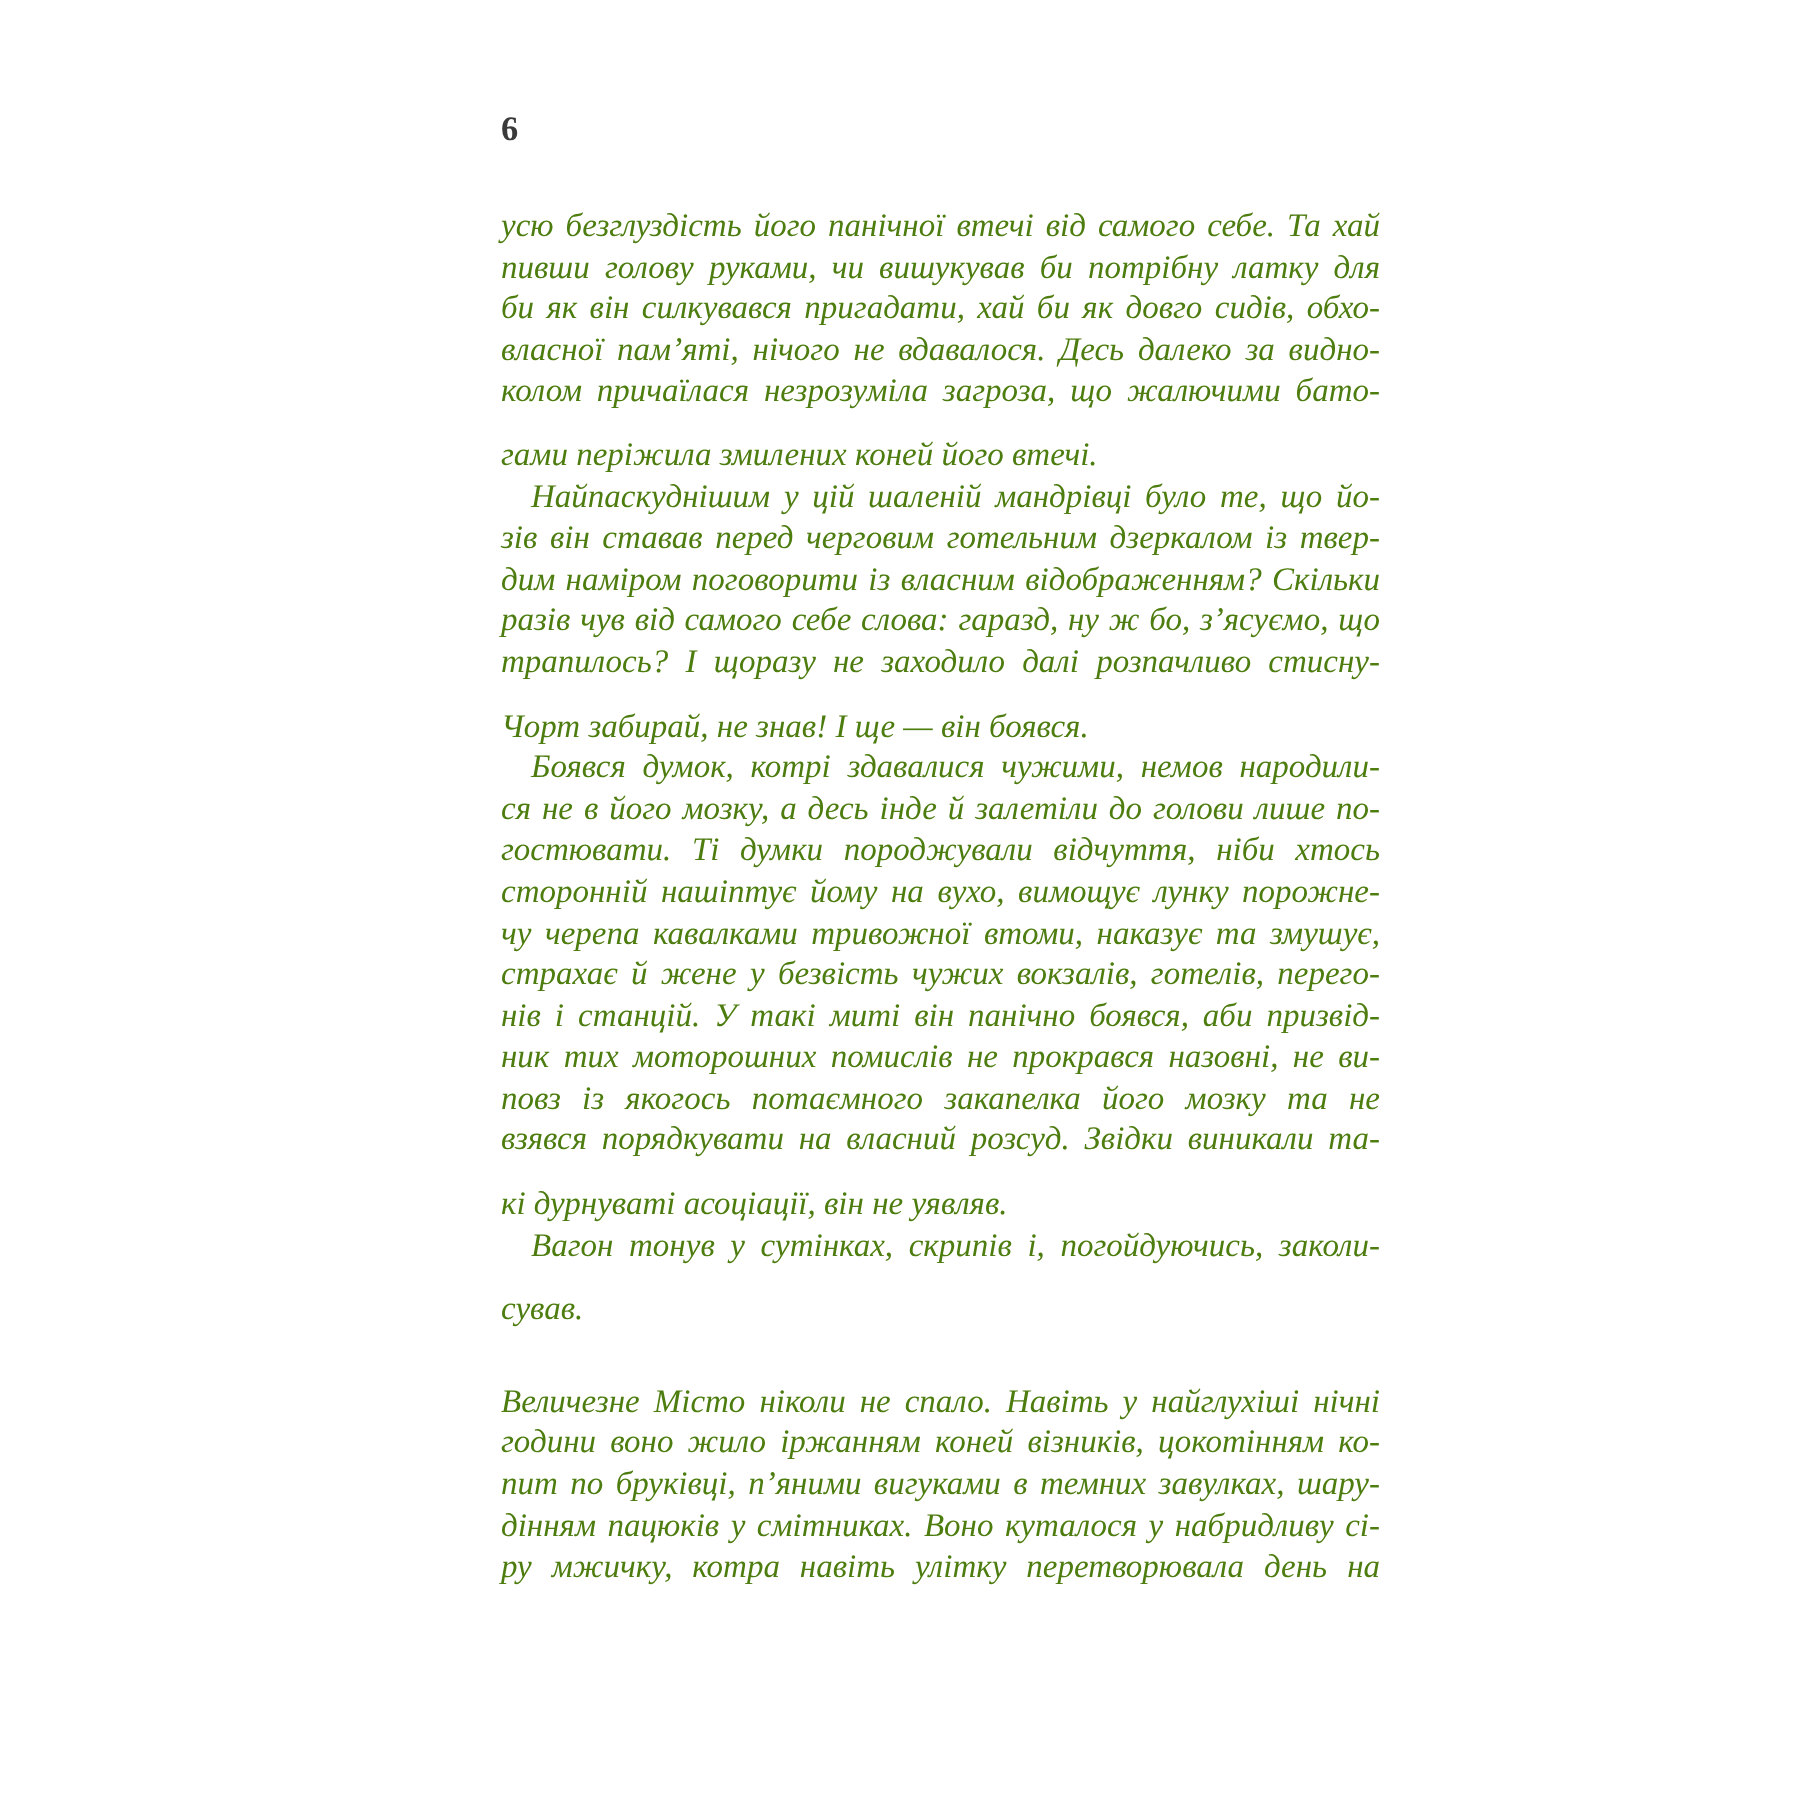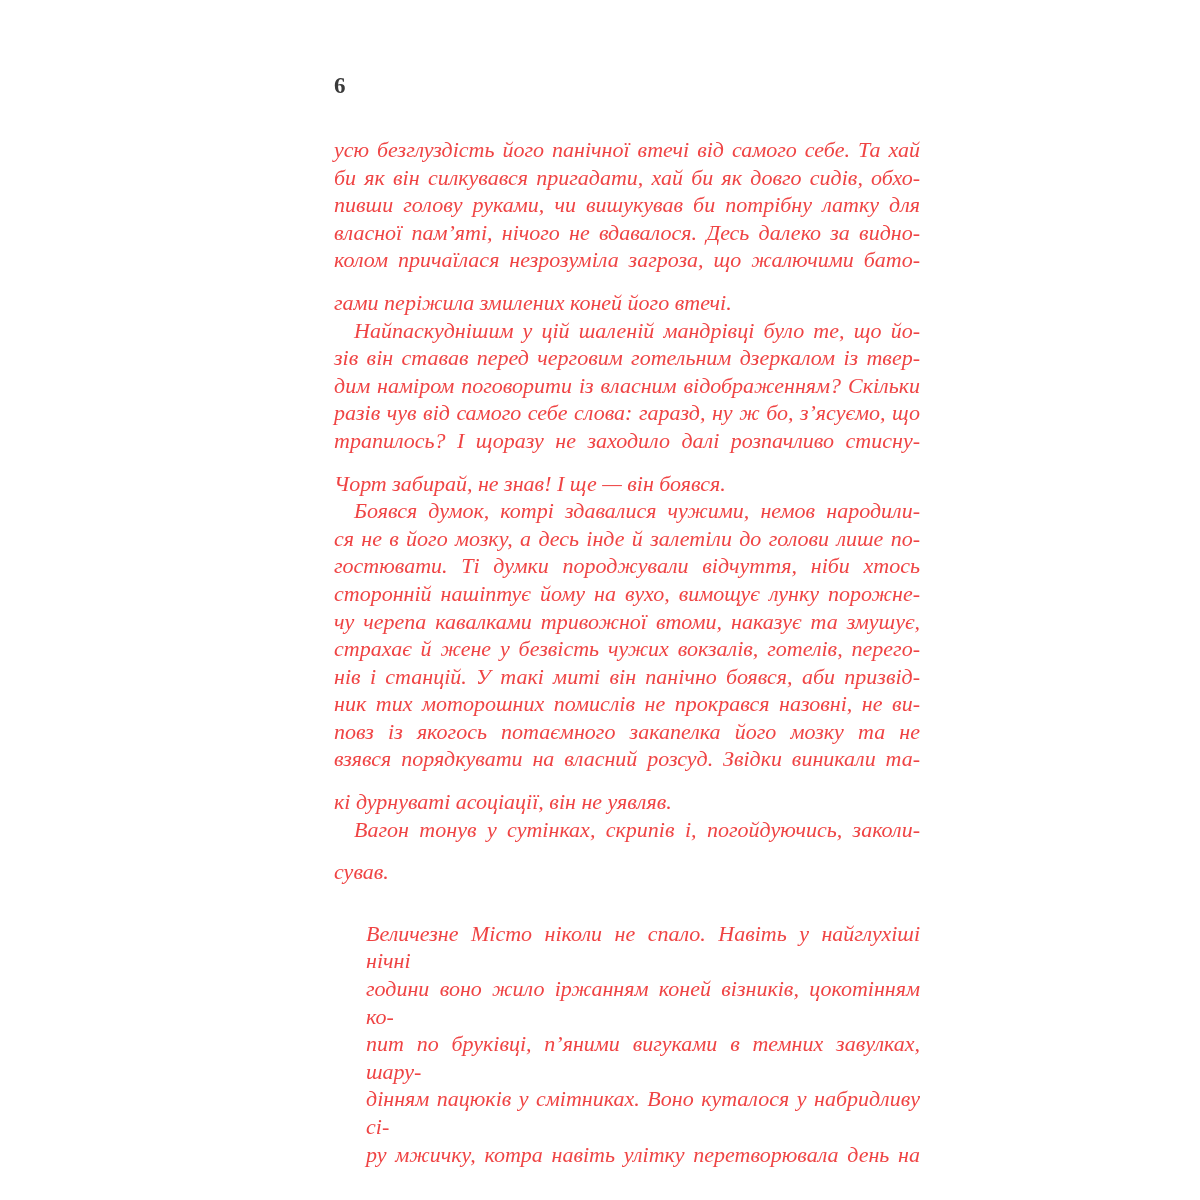--- a/index.html
+++ b/index.html
@@ -28,24 +28,24 @@
   #text-block {
     position: absolute;
     left: 334px;
     top: 136px;
     width: 586px;
     font-family: "Liberation Serif", "DejaVu Serif", serif;
     font-style: italic;
     font-weight: 400;
     font-size: 22px;
     line-height: 27.6px;
-    color: #ef4444;
+    color: #4d7c0f;
   }
   .paragraph { margin: 0; }
-  .paragraph.section-break { margin-top: 34px; margin-left: 32px; }
+  .paragraph.section-break { margin-top: 34px; }
   .line {
     text-align: justify;
     text-align-last: justify;
     -moz-text-align-last: justify;
     white-space: normal;
   }
   .line.last-left {
     text-align-last: left;
     margin-top: 15px;
     -moz-text-align-last: left;
@@ -53,22 +53,22 @@
   .line.indent { text-indent: 20px; }
 </style>
 </head>
 <body>
 
 <div id="page">
   <div id="page-number">6</div>
   <div id="text-block">
       <div class="paragraph">
         <div class="line">усю безглуздість його панічної втечі від самого себе. Та хай</div>
+        <div class="line">пивши голову руками, чи вишукував би потрібну латку для</div>
         <div class="line">би як він силкувався пригадати, хай би як довго сидів, обхо-</div>
-        <div class="line">пивши голову руками, чи вишукував би потрібну латку для</div>
         <div class="line">власної пам’яті, нічого не вдавалося. Десь далеко за видно-</div>
         <div class="line">колом причаїлася незрозуміла загроза, що жалючими бато-</div>
         <div class="line last-left">гами періжила змилених коней його втечі.</div>
       </div>
       <div class="paragraph">
         <div class="line indent">Найпаскуднішим у цій шаленій мандрівці було те, що йо-</div>
         <div class="line">зів він ставав перед черговим готельним дзеркалом із твер-</div>
         <div class="line">дим наміром поговорити із власним відображенням? Скільки</div>
         <div class="line">разів чув від самого себе слова: гаразд, ну ж бо, з’ясуємо, що</div>
         <div class="line">трапилось? І щоразу не заходило далі розпачливо стисну-</div>

